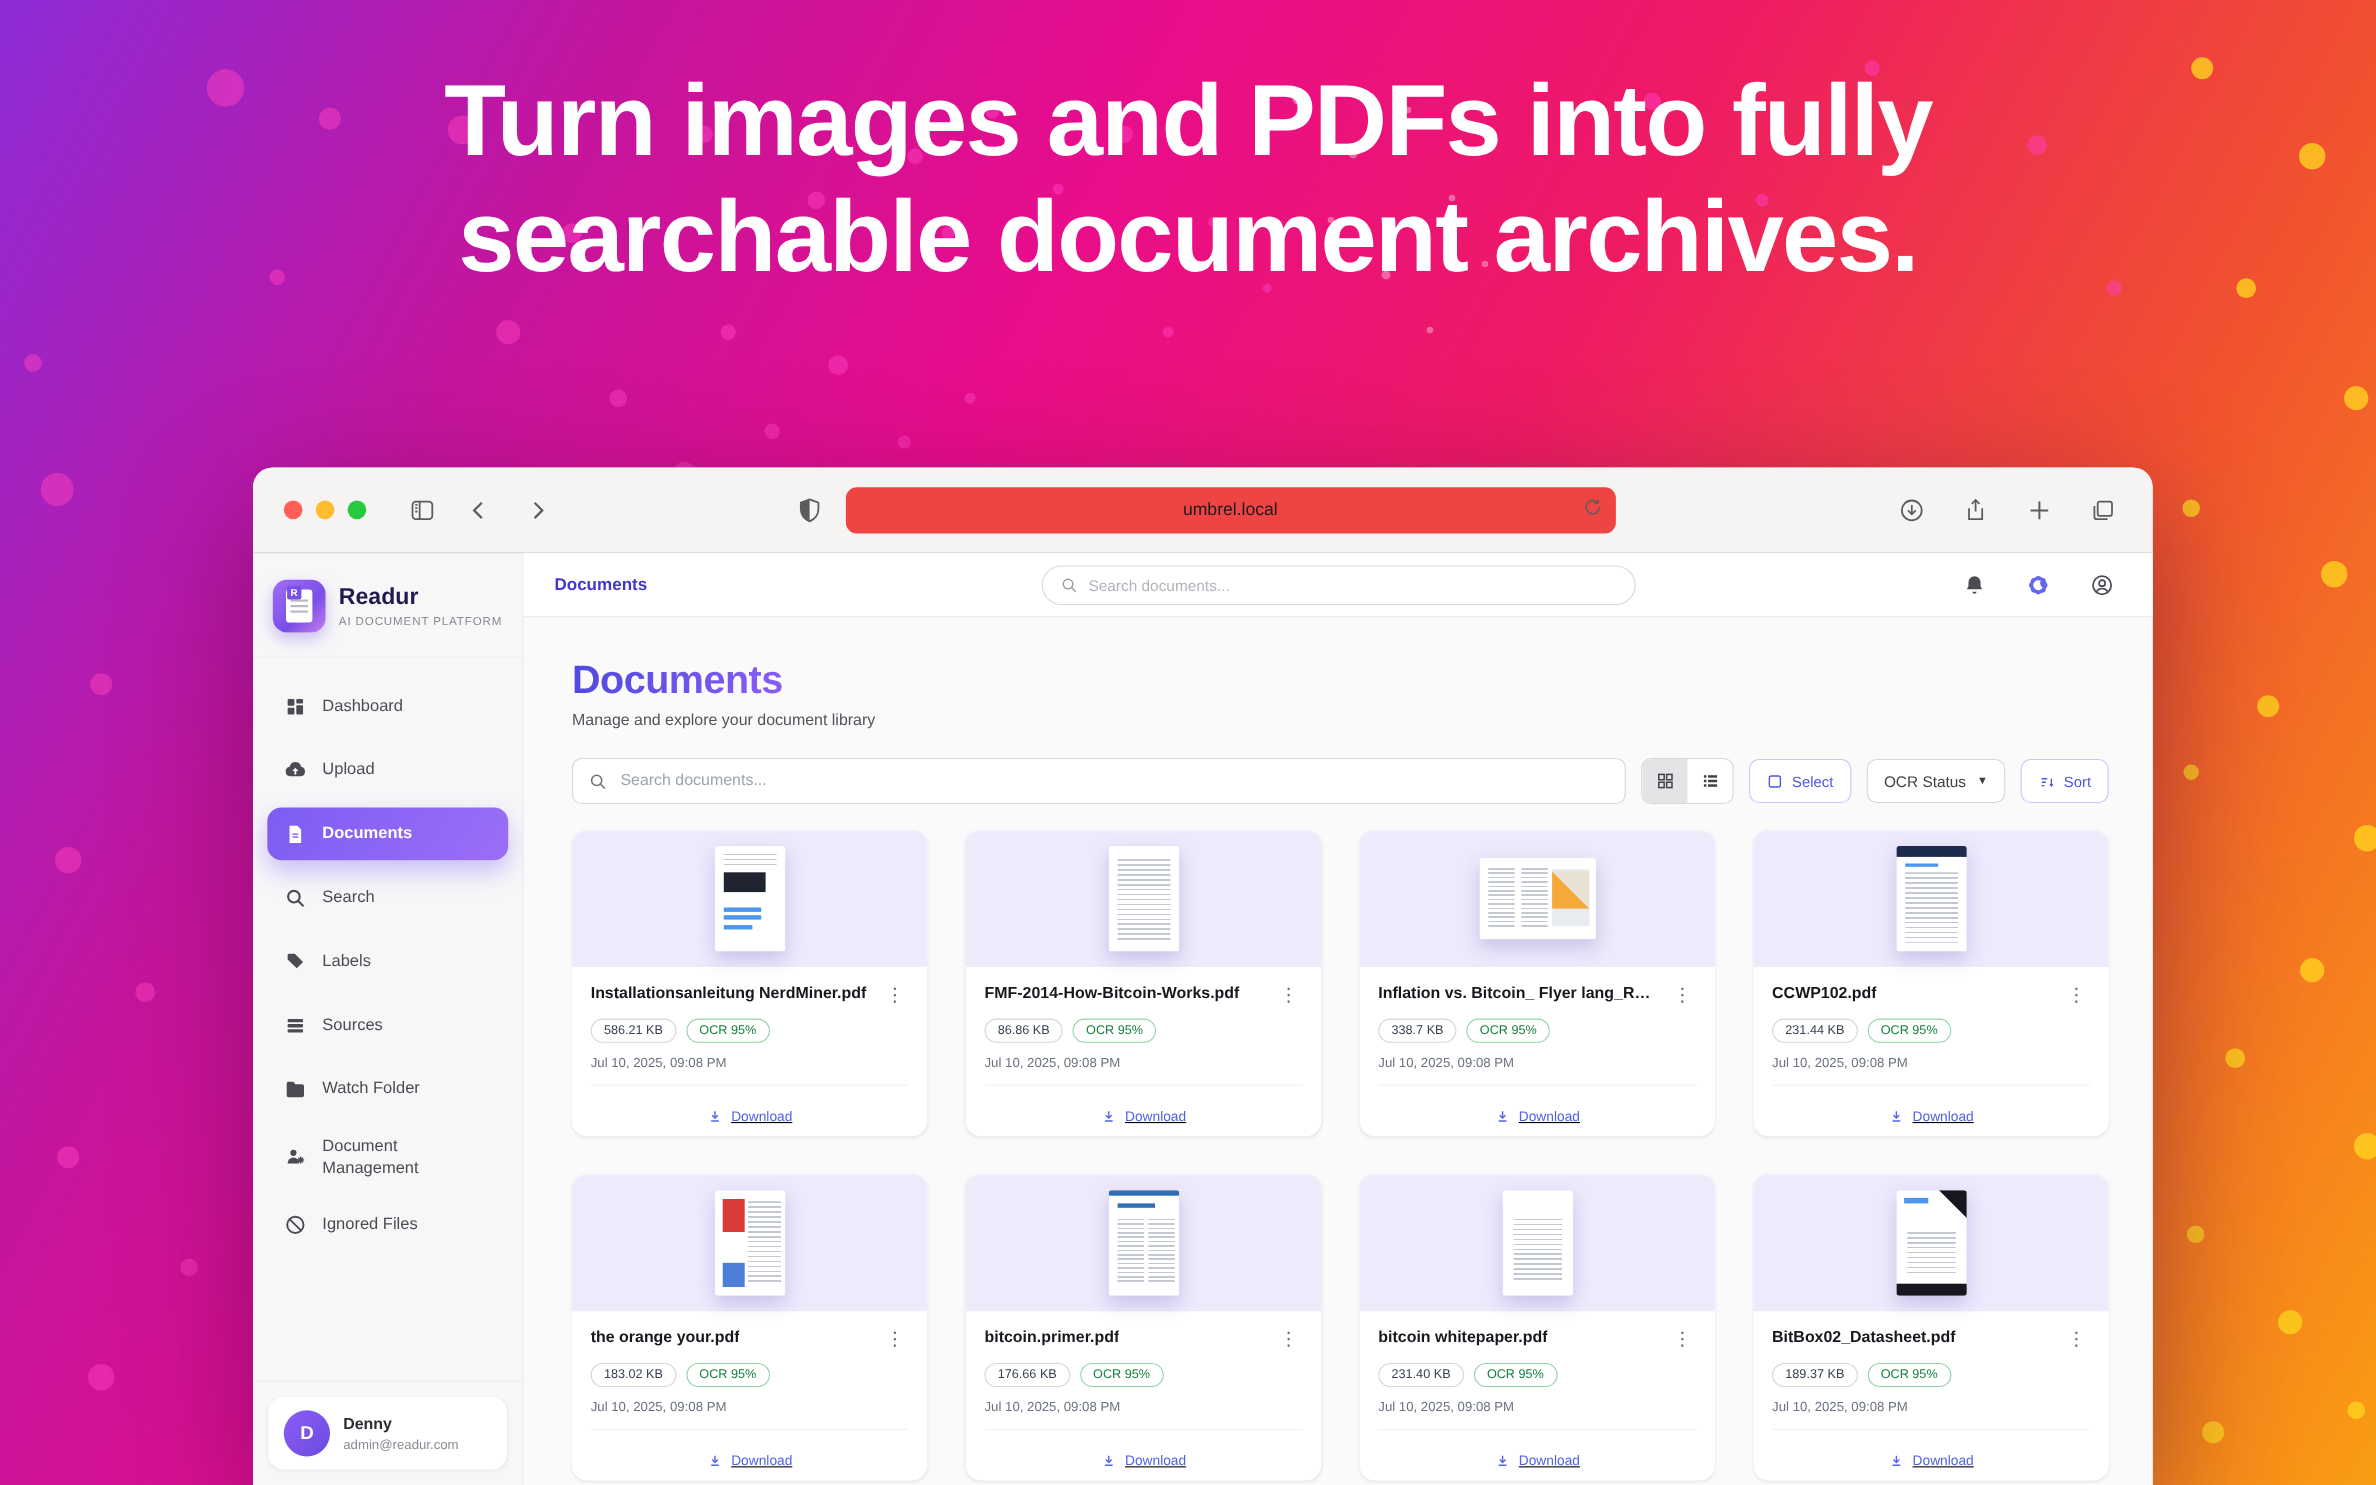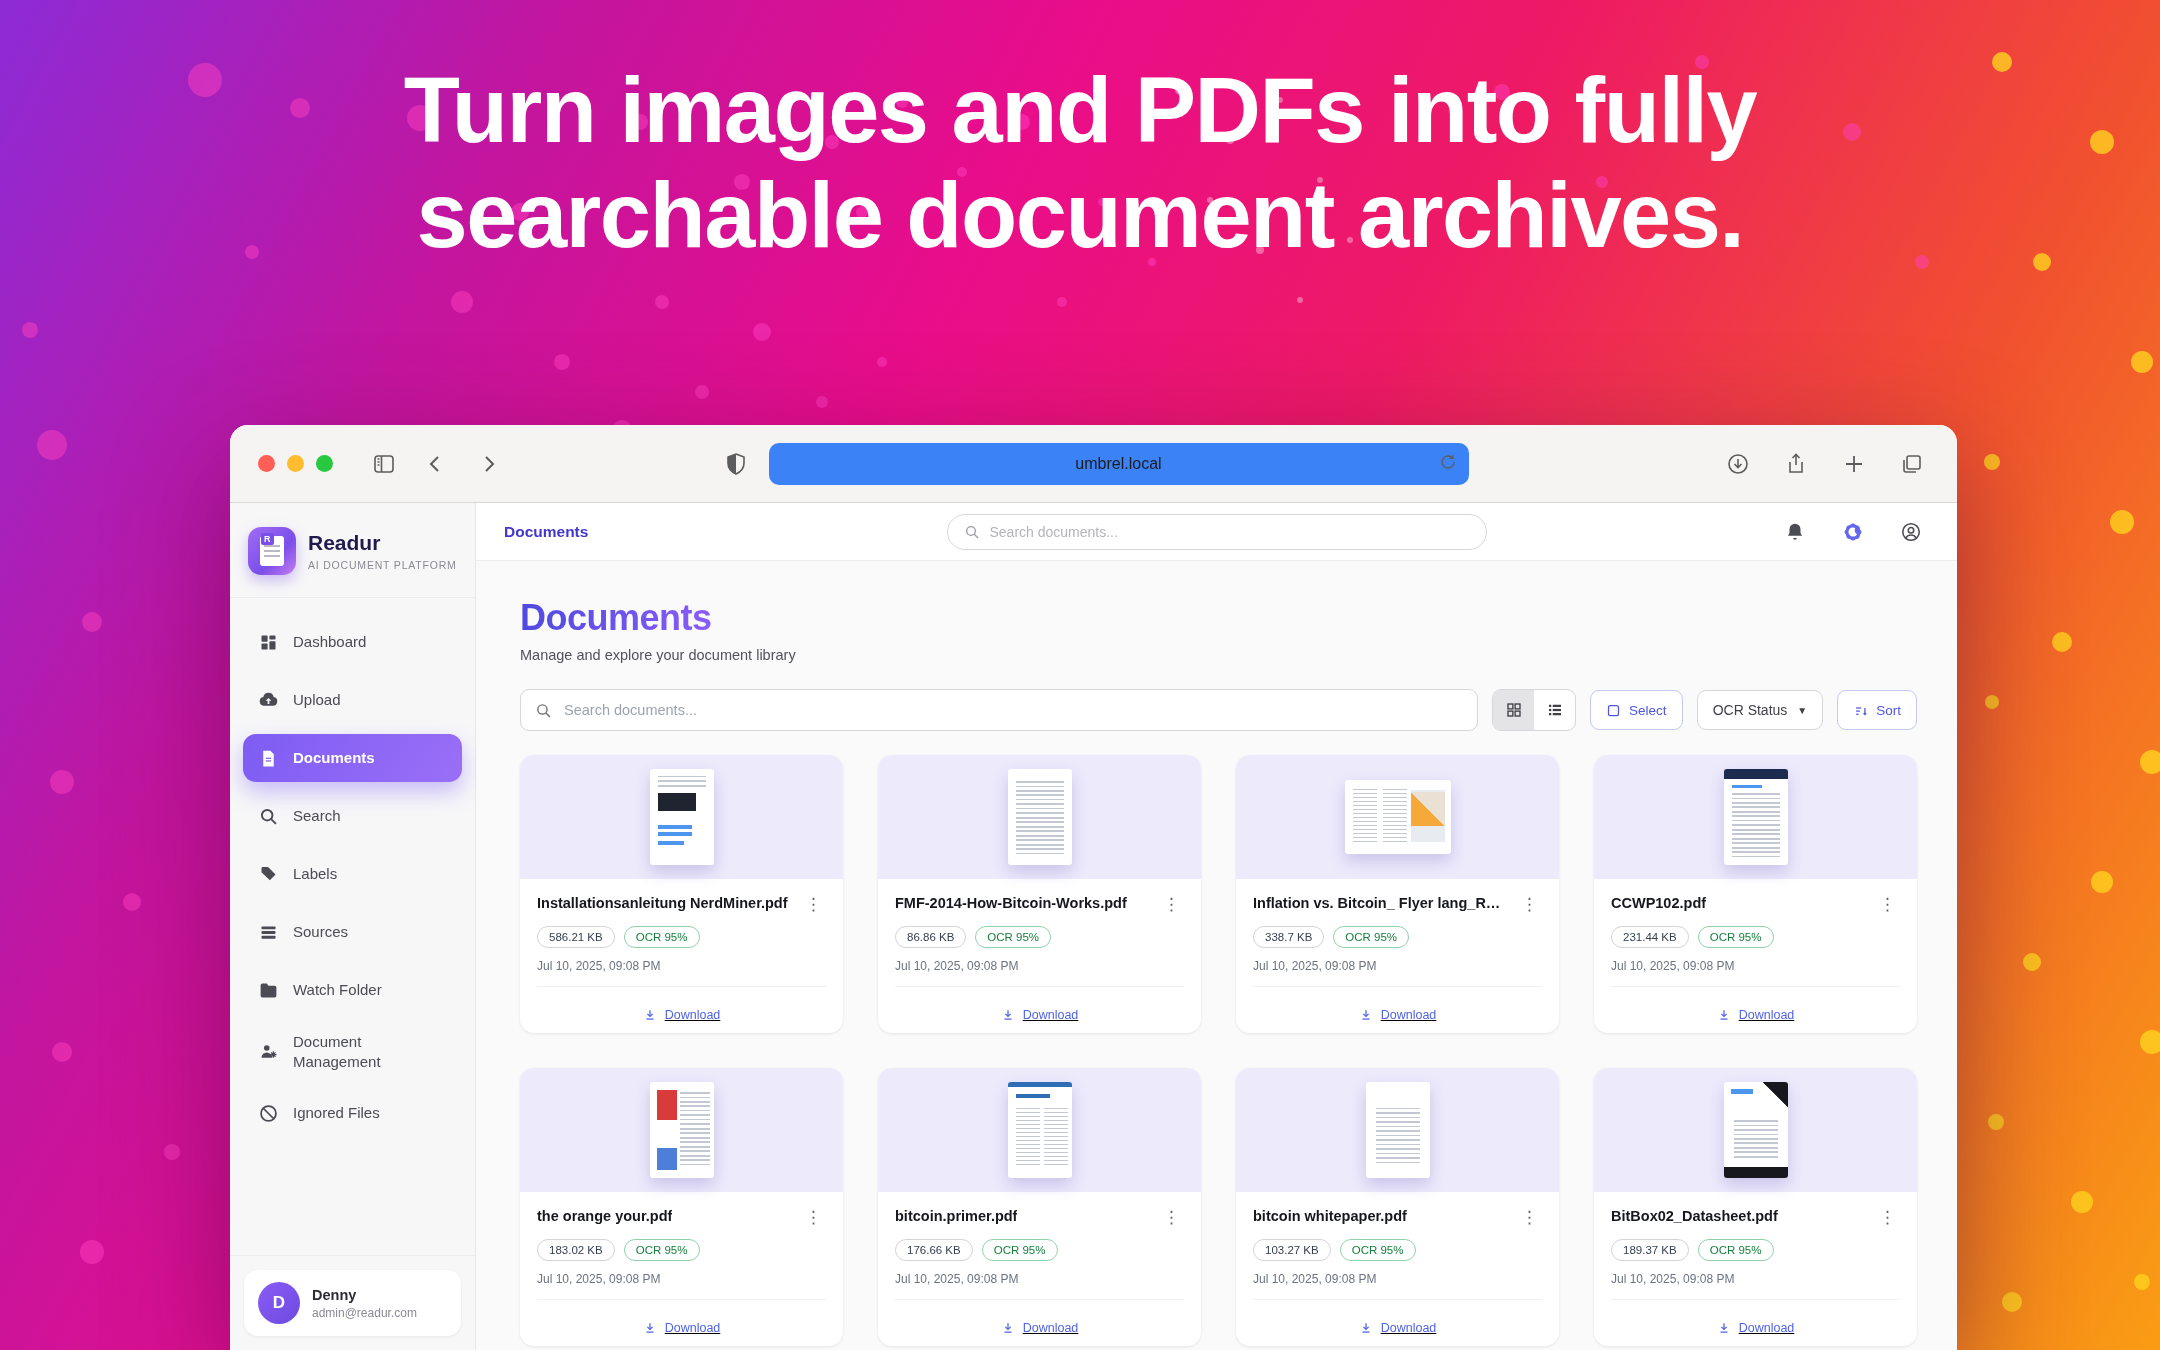--- a/index.html
+++ b/index.html
@@ -26,21 +26,21 @@
     display:flex; align-items:center; padding:0 28px; position:relative; gap:18px;
   }
   .traffic { display:flex; gap:12px; margin-right:16px; }
   .traffic span { width:17px; height:17px; border-radius:50%; display:block; }
   .t-red{background:#ff5f57;} .t-yellow{background:#febc2e;} .t-green{background:#28c840;}
   .chrome .cicon { color:#5c5c5e; display:flex; align-items:center; justify-content:center; width:34px; height:34px; }
   .chrome .cicon svg { width:24px; height:24px; }
   .chev-fwd { color:#b9b9bb; }
   .urlwrap { position:absolute; left:50%; top:50%; transform:translate(-50%,-50%); display:flex; align-items:center; gap:16px; }
   .url {
-    width:700px; height:42px; background:#3b82f6; border-radius:10px;
+    width:700px; height:42px; background:#ef4444; border-radius:10px;
     display:flex; align-items:center; justify-content:center; position:relative;
     font-size:16px; color:#1c1c1e;
   }
   .url .reload { position:absolute; right:12px; color:#5c5c5e; }
   .url .reload svg { width:18px; height:18px; }
   .chrome-right { margin-left:auto; display:flex; gap:24px; }
 
   
   .app { display:flex; height:calc(100% - 78px); }
   .sidebar {
@@ -730,21 +730,21 @@
             <div class="card">
               <div class="thumb t-whitepaper">
                 <div class="mini"></div>
               </div>
               <div class="card-body">
                 <div class="title-row">
                   <div class="doc-title">bitcoin whitepaper.pdf</div>
                   <button class="kebab">⋮</button>
                 </div>
                 <div class="badges">
-                  <span class="badge badge-size">103.27 KB</span>
+                  <span class="badge badge-size">231.40 KB</span>
                   <span class="badge badge-ocr">OCR 95%</span>
                 </div>
                 <div class="doc-date">Jul 10, 2025, 09:08 PM</div>
                 <div class="card-footer">
                   <div class="download">
                     <span style="display: flex;">
                       <svg viewBox="0 0 24 24" fill="none" stroke="currentColor" stroke-width="2.2" style="width: 14px; height: 14px;">
                         <line x1="12" y1="4" x2="12" y2="14"></line>
                         <polyline points="7.5,10 12,14.5 16.5,10"></polyline>
                         <line x1="6" y1="19" x2="18" y2="19"></line>

